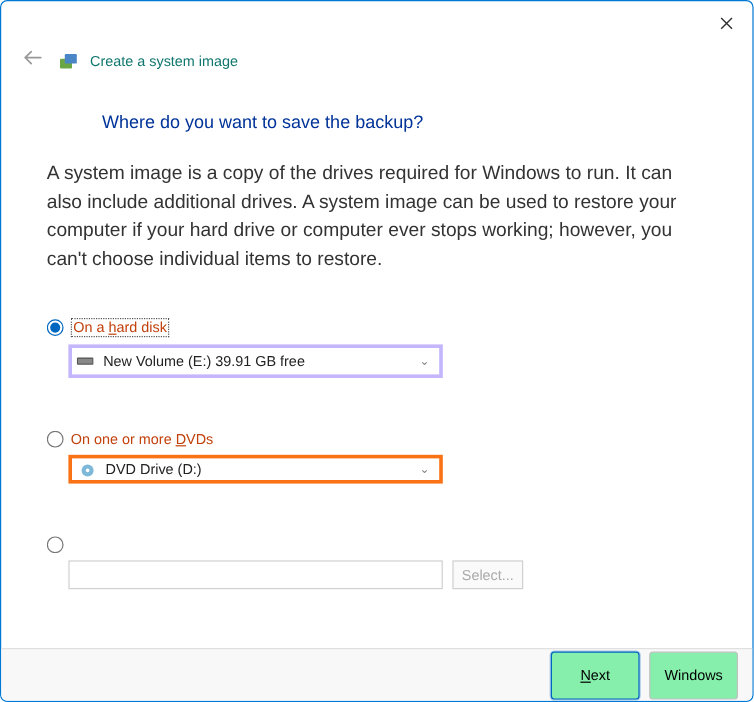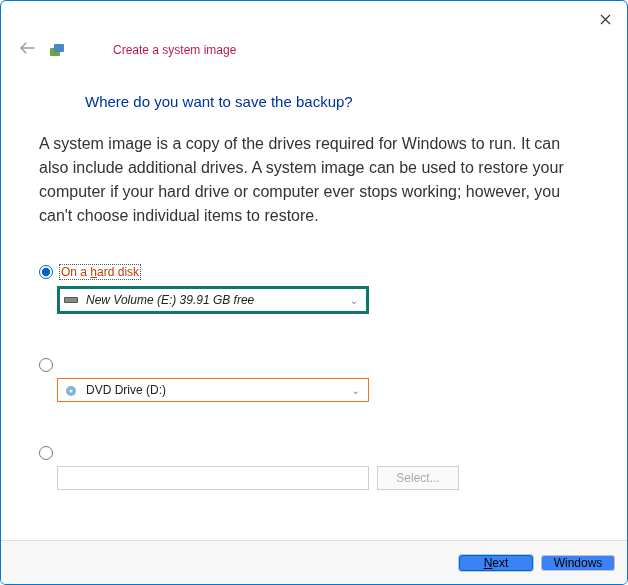--- a/index.html
+++ b/index.html
@@ -41,22 +41,21 @@
     }
     .title-icon {
       width: 16px;
       height: 16px;
       display: inline-flex;
       align-items: center;
       justify-content: center;
     }
     .title-text {
       font-size: 12px;
-      color: #be185d;
-      margin-left: 38px;
+      color: #0f766e;
     }
     .content {
       padding: 24px 38px 0 38px;
     }
     .heading {
       color: #003399;
       font-size: 15px;
       font-weight: 400;
       margin-bottom: 22px;
       margin-left: 46px;
@@ -90,35 +89,34 @@
       border: 1px dotted #555;
       padding: 0 1px;
     }
     .underline-letter {
       text-decoration: underline;
     }
     .select-box {
       display: flex;
       align-items: center;
       gap: 8px;
-      border: 1px solid #f97316;
+      border: 3px solid #f97316;
       height: 24px;
       padding: 0 6px;
       margin-left: 18px;
       width: 312px;
       position: relative;
       background: #fff;
       cursor: pointer;
     }
     .select-box.highlighted {
-      border: 3px solid #0f766e;
+      border: 3px solid #c4b5fd;
       padding: 0 4px;
       height: 28px;
       margin-top: 2px;
-      font-style: italic;
     }
     .drive-icon {
       width: 14px;
       height: 10px;
       display: inline-flex;
     }
     .select-text {
       font-size: 12px;
       color: #222;
     }
@@ -135,21 +133,21 @@
       margin-left: 18px;
     }
     .text-input {
       width: 312px;
       height: 24px;
       border: 1px solid #d0d0d0;
       padding: 0 6px;
       font-size: 12px;
     }
     .select-btn {
-      width: 82px;
+      width: 59px;
       height: 24px;
       border: 1px solid #d0d0d0;
       background: #fafafa;
       color: #aaa;
       font-size: 12px;
       cursor: default;
     }
     .footer {
       position: absolute;
       bottom: 0;
@@ -159,23 +157,23 @@
       border-top: 1px solid #e0e0e0;
       background: #f8f8f8;
       display: flex;
       align-items: center;
       justify-content: flex-end;
       gap: 8px;
       padding: 0 12px;
     }
     .footer-btn {
       width: 74px;
-      height: 16px;
+      height: 40px;
       border: 1px solid #c0c0c0;
-      background: #3b82f6;
+      background: #86efac;
       border-radius: 3px;
       font-size: 12px;
       cursor: pointer;
     }
     .footer-btn.primary {
       border: 1px solid #0067c0;
       box-shadow: 0 0 0 1px rgba(0,103,192,0.3);
     }
   </style>
 </head>
@@ -219,20 +217,21 @@
           </svg>
       </span>
       <span class="select-text">New Volume (E:)  39.91 GB free</span>
       <span class="chevron">⌄</span>
     </div>
   </div>
 
   <div class="option-group">
     <div class="radio-row">
       <input type="radio" name="dest" style="">
+      <span class="radio-label"><span>On one or more </span><span class="underline-letter">D</span><span>VDs</span></span>
     </div>
     <div class="select-box">
       <span class="drive-icon">
         <svg width="14" height="12" viewBox="0 0 14 12">
             <circle cx="7" cy="6" r="5" fill="#7db8d8"></circle>
             <circle cx="7" cy="6" r="1.5" fill="#fff"></circle>
           </svg>
       </span>
       <span class="select-text">DVD Drive (D:)</span>
       <span class="chevron">⌄</span>

